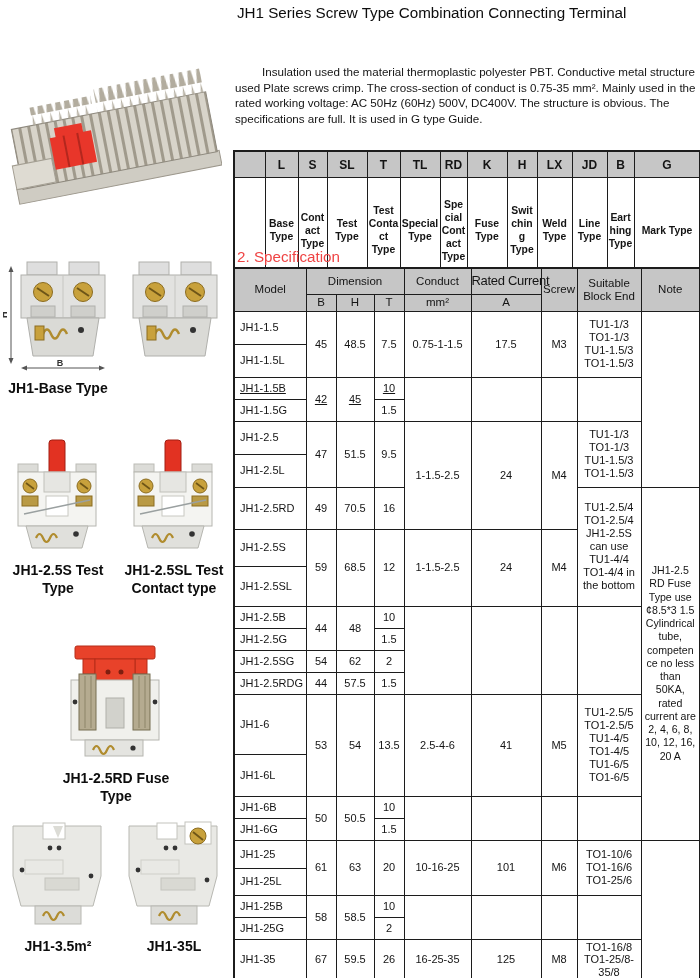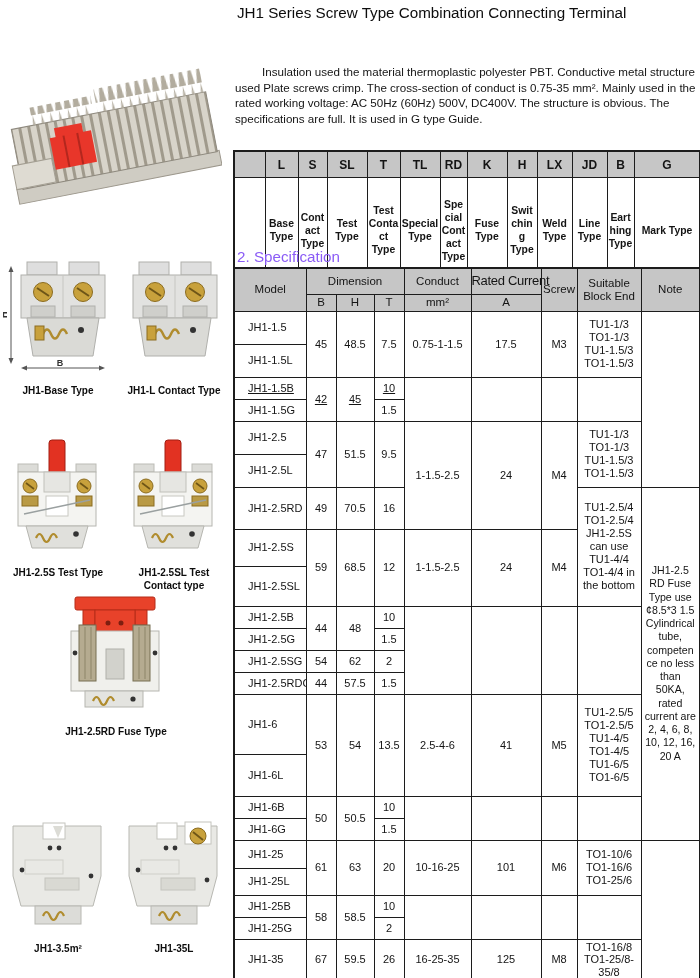--- a/index.html
+++ b/index.html
@@ -19,28 +19,28 @@
   .typetbl{position:absolute;left:0;top:150px;width:466px;border:2px solid #1c1c1c}
   .typetbl th{background:#c6c6c6;border:1px solid #1c1c1c;font-weight:700;font-size:12px;height:25px;padding:0}
   .typetbl td{border:1px solid #1c1c1c;font-weight:700;font-size:10.4px;text-align:center;
               vertical-align:middle;height:62px;padding:0 1px;overflow-wrap:break-word;line-height:1.25}
 
   .spec{position:absolute;left:0;top:267px;width:466px;border:2px solid #1c1c1c}
   .spec th{background:#c6c6c6;border:1px solid #1c1c1c;font-weight:400;font-size:11.5px;padding:0;line-height:1.15}
   .spec th.th-rated{font-size:13px;letter-spacing:-0.3px;white-space:nowrap}
   .spec td{border:1px solid #1c1c1c;text-align:center;vertical-align:middle;font-size:11px;
            padding:1px 2px;white-space:pre-line;line-height:1.18;overflow:hidden}
-  .spec td.model{text-align:left;padding-left:13px;white-space:nowrap}
+  .spec td.model{text-align:left;padding-left:5px;white-space:nowrap}
   .spec td.note{font-size:10.6px;white-space:normal;overflow-wrap:break-word;padding:6px 3px;line-height:1.25}
 
   .fig-rail{position:absolute;left:8px;top:48px;width:214px;height:192px}
   .fig-pair{position:absolute;left:0;width:232px;display:flex;justify-content:center;gap:6px}
-  .pair1{top:258px}.pair2{top:436px}.pair3{top:591px}.pair4{top:818px}
+  .pair1{top:258px}.pair2{top:436px}.pair3{top:640px}.pair4{top:818px}
   .fig{width:110px;text-align:center}
-  .fig .cap{font-size:10px;font-weight:700;line-height:1.25;margin-top:5px;color:#0d0d0d}
+  .fig .cap{font-size:14px;font-weight:700;line-height:1.25;color:#0d0d0d}
   .dim-label{font-size:9px;fill:#333;font-weight:700}
 </style>
 </head>
 <body>
 
 <div class="left-col">
 
   <svg class="fig-rail" viewBox="0 0 214 192">
     <defs>
       <pattern id="plates" width="9" height="62" patternUnits="userSpaceOnUse">
@@ -106,21 +106,20 @@
           <circle cx="62" cy="34" r="9.5" fill="#c8a13c" stroke="#8b6c20"></circle>
           <line x1="56" y1="30" x2="68" y2="38" stroke="#6e5517" stroke-width="2"></line>
           <rect x="10" y="48" width="24" height="11" fill="#cfcfcb" stroke="#b0b0ac"></rect>
           <rect x="50" y="48" width="24" height="11" fill="#cfcfcb" stroke="#b0b0ac"></rect>
           <polygon points="6,60 78,60 72,98 12,98" fill="#dadad6" stroke="#b0b0ac"></polygon>
           <path d="M22,76 q4,-9 8,0 q4,9 8,0 q4,-9 8,0" stroke="#b08c2e" stroke-width="2.5" fill="none"></path>
           <rect x="14" y="68" width="9" height="14" fill="#c8a13c" stroke="#8b6c20"></rect>
           <circle cx="60" cy="72" r="3" fill="#333"></circle>
         </g>
       </svg>
-      <div class="cap">JH1-L Contact Type</div>
     </div>
   </div>
 
   <div class="fig-pair pair2">
     <div class="fig">
       <svg width="110" height="122" viewBox="0 0 110 122">
         <rect x="46" y="4" width="16" height="36" rx="3" fill="#e23222" stroke="#a21e12"></rect>
         <rect x="15" y="28" width="20" height="8" fill="#dcdcd8" stroke="#bcbcb6"></rect>
         <rect x="73" y="28" width="20" height="8" fill="#dcdcd8" stroke="#bcbcb6"></rect>
         <rect x="15" y="36" width="78" height="54" fill="#f4f4f1" stroke="#b6b6b0"></rect>
@@ -280,21 +279,21 @@
           <td>Switching Type</td>
           <td>Weld Type</td>
           <td>Line Type</td>
           <td>Earthing Type</td>
           <td>Mark Type</td>
           <td>Bulkhead</td>
         </tr>
       </tbody>
   </table>
 
-  <div class="sec-head sec2" style="color:#8b5cf6">2. Specification</div>
+  <div class="sec-head sec2" style="color:#ef4444">2. Specification</div>
 
   <table class="spec">
     <colgroup>
       <col style="width:72px">
         <col style="width:30px">
         <col style="width:38px">
         <col style="width:30px">
       <col style="width:67px">
         <col style="width:70px">
         <col style="width:36px">

